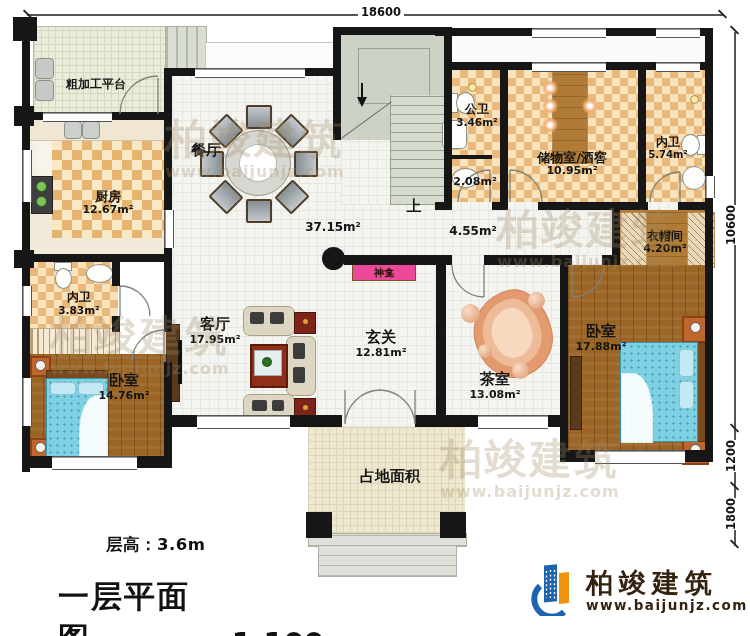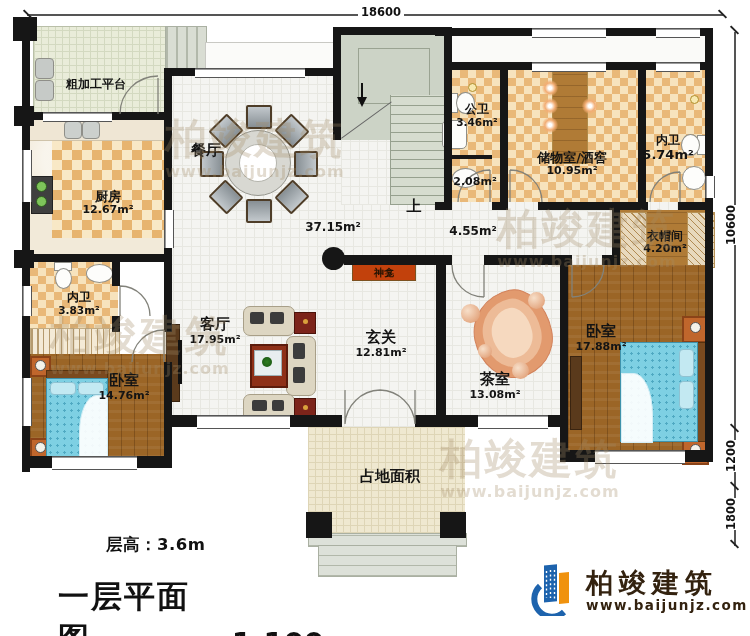--- a/index.html
+++ b/index.html
@@ -39,21 +39,21 @@
   .duvet{position:absolute;background:rgba(255,255,255,.92);border:1px solid #d5eef5;}
   .nstand{background:#c0662c;border:2px solid #8a4318;}
   .lamp{display:block;width:9px;height:9px;margin:2px auto;background:#f4f2ea;border:1.5px solid #555;border-radius:50%;}
   .chair{position:absolute;width:22px;height:20px;background:linear-gradient(180deg,#c2c8cc,#878f94);border:2px solid #4e3d28;border-radius:2px;}
   .fixt{background:#fdfdfb;border:1px solid #8f8f89;}
   .glow{position:absolute;width:16px;height:16px;border-radius:50%;background:radial-gradient(circle,#fff 15%,#f2ad74 45%,rgba(242,173,116,0) 75%);}
   .hatch45{background:#e8d9bd;background-image:repeating-linear-gradient(45deg,#b08a52 0 1px,transparent 1px 5px);border:1px solid #b79155;}
   .hatch90{background:#f4ead6;background-image:repeating-linear-gradient(90deg,#b59a6e 0 1.5px,transparent 1.5px 6px);border:1px solid #c2ac84;}
   .blob{border-radius:57% 43% 52% 48% / 48% 55% 45% 52%;}
   .circ{border-radius:50%;background:radial-gradient(circle at 35% 35%,#f7dfc9,#dd9468);}
-  .shrine{background:#c2410c;border:1px solid #7c5120;text-align:center;font-size:10px;font-weight:bold;color:#241303;line-height:15px;}
+  .shrine{background:#ec4899;border:1px solid #7c5120;text-align:center;font-size:10px;font-weight:bold;color:#241303;line-height:15px;}
   
   .dimline{background:#555;}
   .tick{position:absolute;width:11px;height:2px;background:#222;transform:rotate(45deg);}
   .dimtxt{position:absolute;font-size:11.5px;font-weight:bold;color:#111;background:#fff;padding:0 3px;}
   .dimtxt-v{position:absolute;font-size:11.5px;font-weight:bold;color:#111;writing-mode:vertical-rl;transform:rotate(180deg);background:#fff;}
   
   .wm{position:absolute;color:rgba(163,139,104,.30);text-align:center;pointer-events:none;white-space:nowrap;}
   .wm .t{font-size:42px;font-weight:bold;letter-spacing:3px;line-height:1;}
   .wm .u{font-size:16px;font-weight:bold;letter-spacing:1px;margin-top:2px;}
   
@@ -291,21 +291,21 @@
     </div>
   <div class="rlabel" style="left:475px;top:182px;">
       <span class="ar">2.08m²</span>
     </div>
   <div class="rlabel" style="left:572px;top:164px;">
       <span class="nm">储物室/酒窖</span>
       <span class="ar">10.95m²</span>
     </div>
   <div class="rlabel" style="left:668px;top:148px;">
       <span class="nm sm">内卫</span>
-      <span class="ar" style="font-size:13px;">5.74m²</span>
+      <span class="ar" style="font-size:10px;">5.74m²</span>
     </div>
   <div class="rlabel" style="left:665px;top:243px;">
       <span class="nm sm">衣帽间</span>
       <span class="ar" style="font-size:11px;text-align:right;">4.20m²</span>
     </div>
   <div class="rlabel" style="left:601px;top:338px;">
       <span class="nm lg">卧室</span>
       <span class="ar">17.88m²</span>
     </div>
   <div class="rlabel" style="left:473px;top:231px;">

